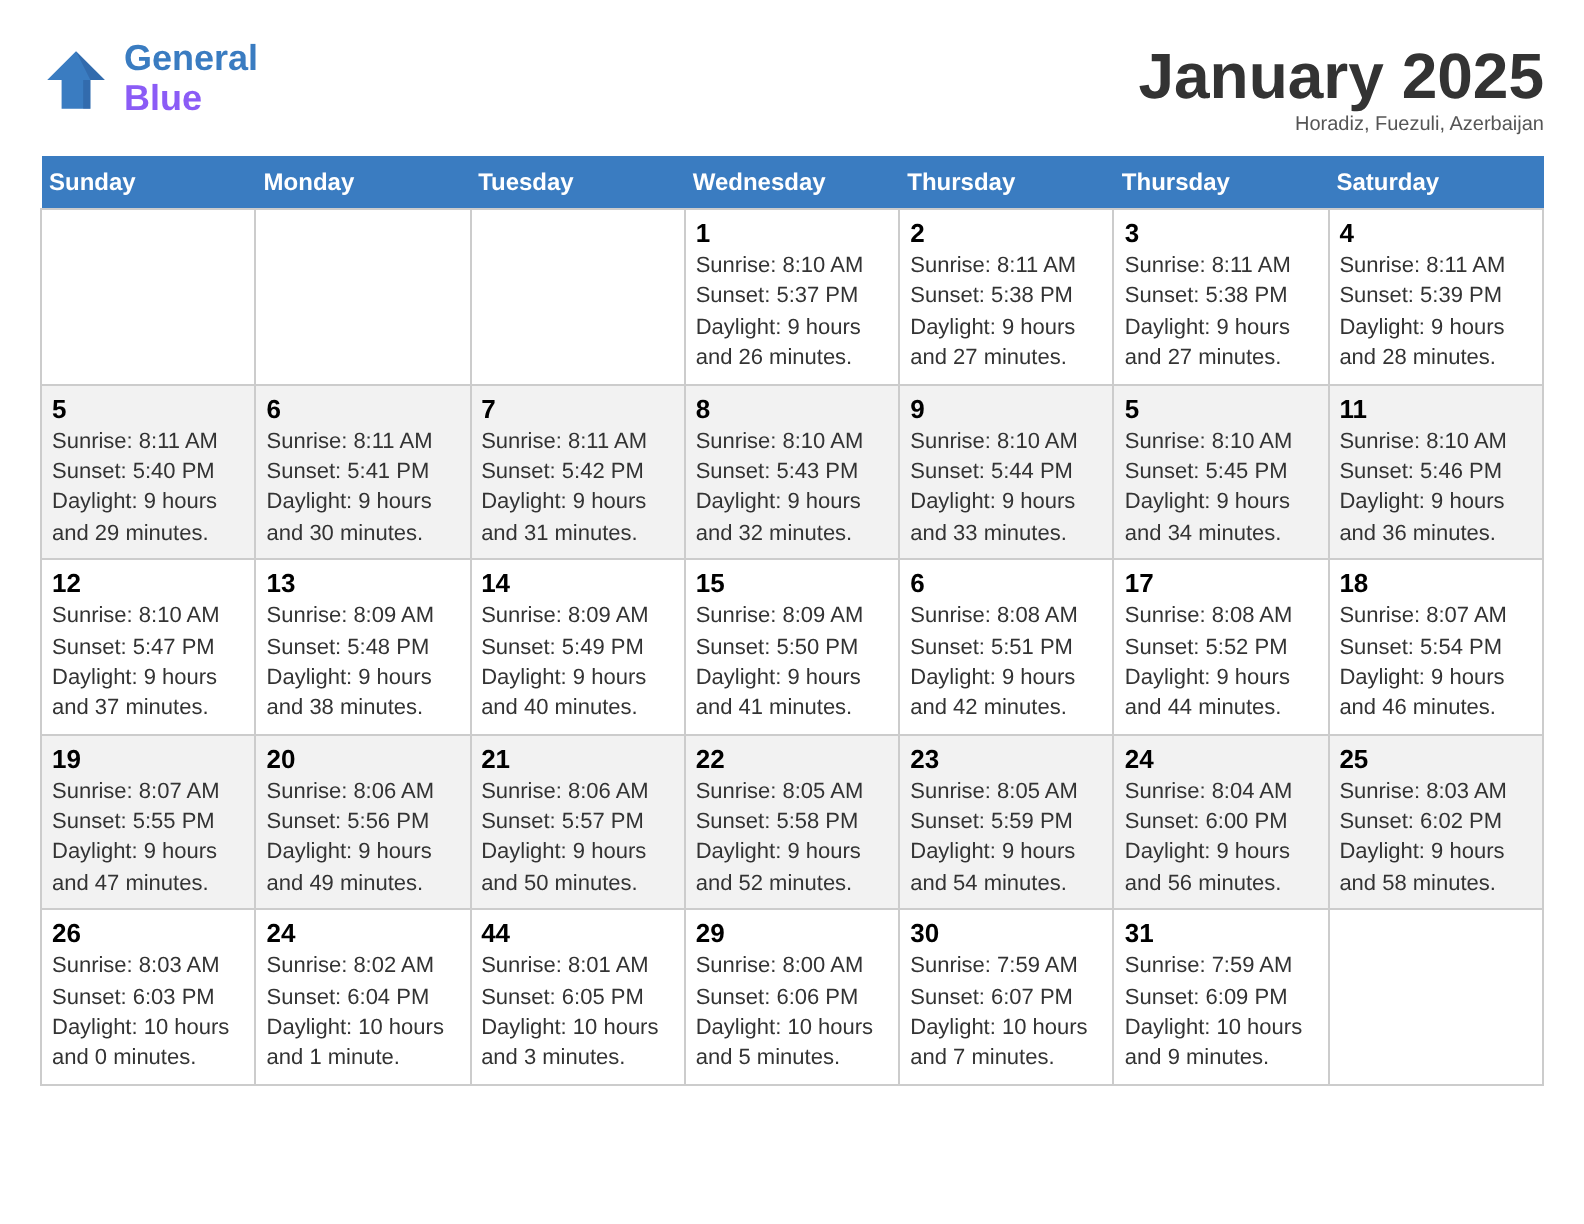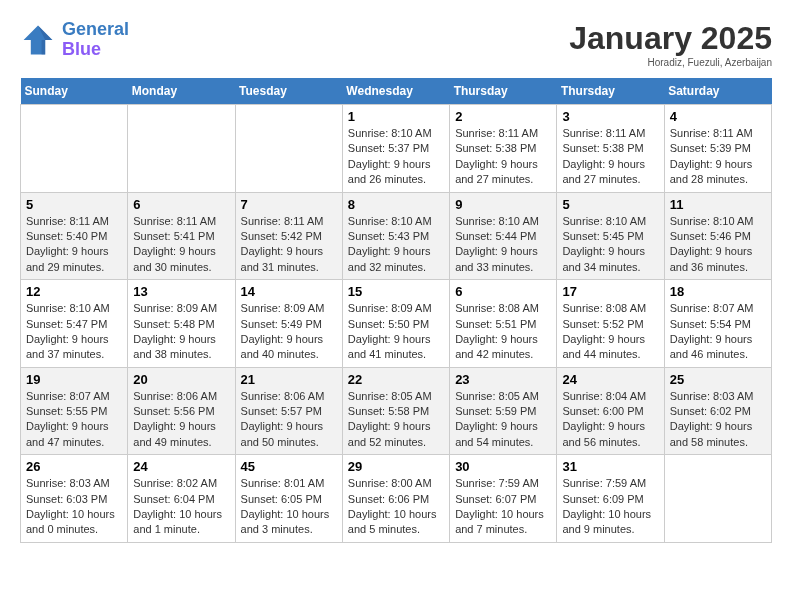--- a/index.html
+++ b/index.html
@@ -291,21 +291,21 @@
 Sunset: 6:03 PM
 Daylight: 10 hours and 0 minutes.</div>
         </td>
         <td>
           <span class="day-num">24</span>
           <div class="day-info" style="white-space: pre-line;">Sunrise: 8:02 AM
 Sunset: 6:04 PM
 Daylight: 10 hours and 1 minute.</div>
         </td>
         <td>
-          <span class="day-num">45</span>
+          <span class="day-num">44</span>
           <div class="day-info" style="white-space: pre-line;">Sunrise: 8:01 AM
 Sunset: 6:05 PM
 Daylight: 10 hours and 3 minutes.</div>
         </td>
         <td>
           <span class="day-num">29</span>
           <div class="day-info" style="white-space: pre-line;">Sunrise: 8:00 AM
 Sunset: 6:06 PM
 Daylight: 10 hours and 5 minutes.</div>
         </td>

